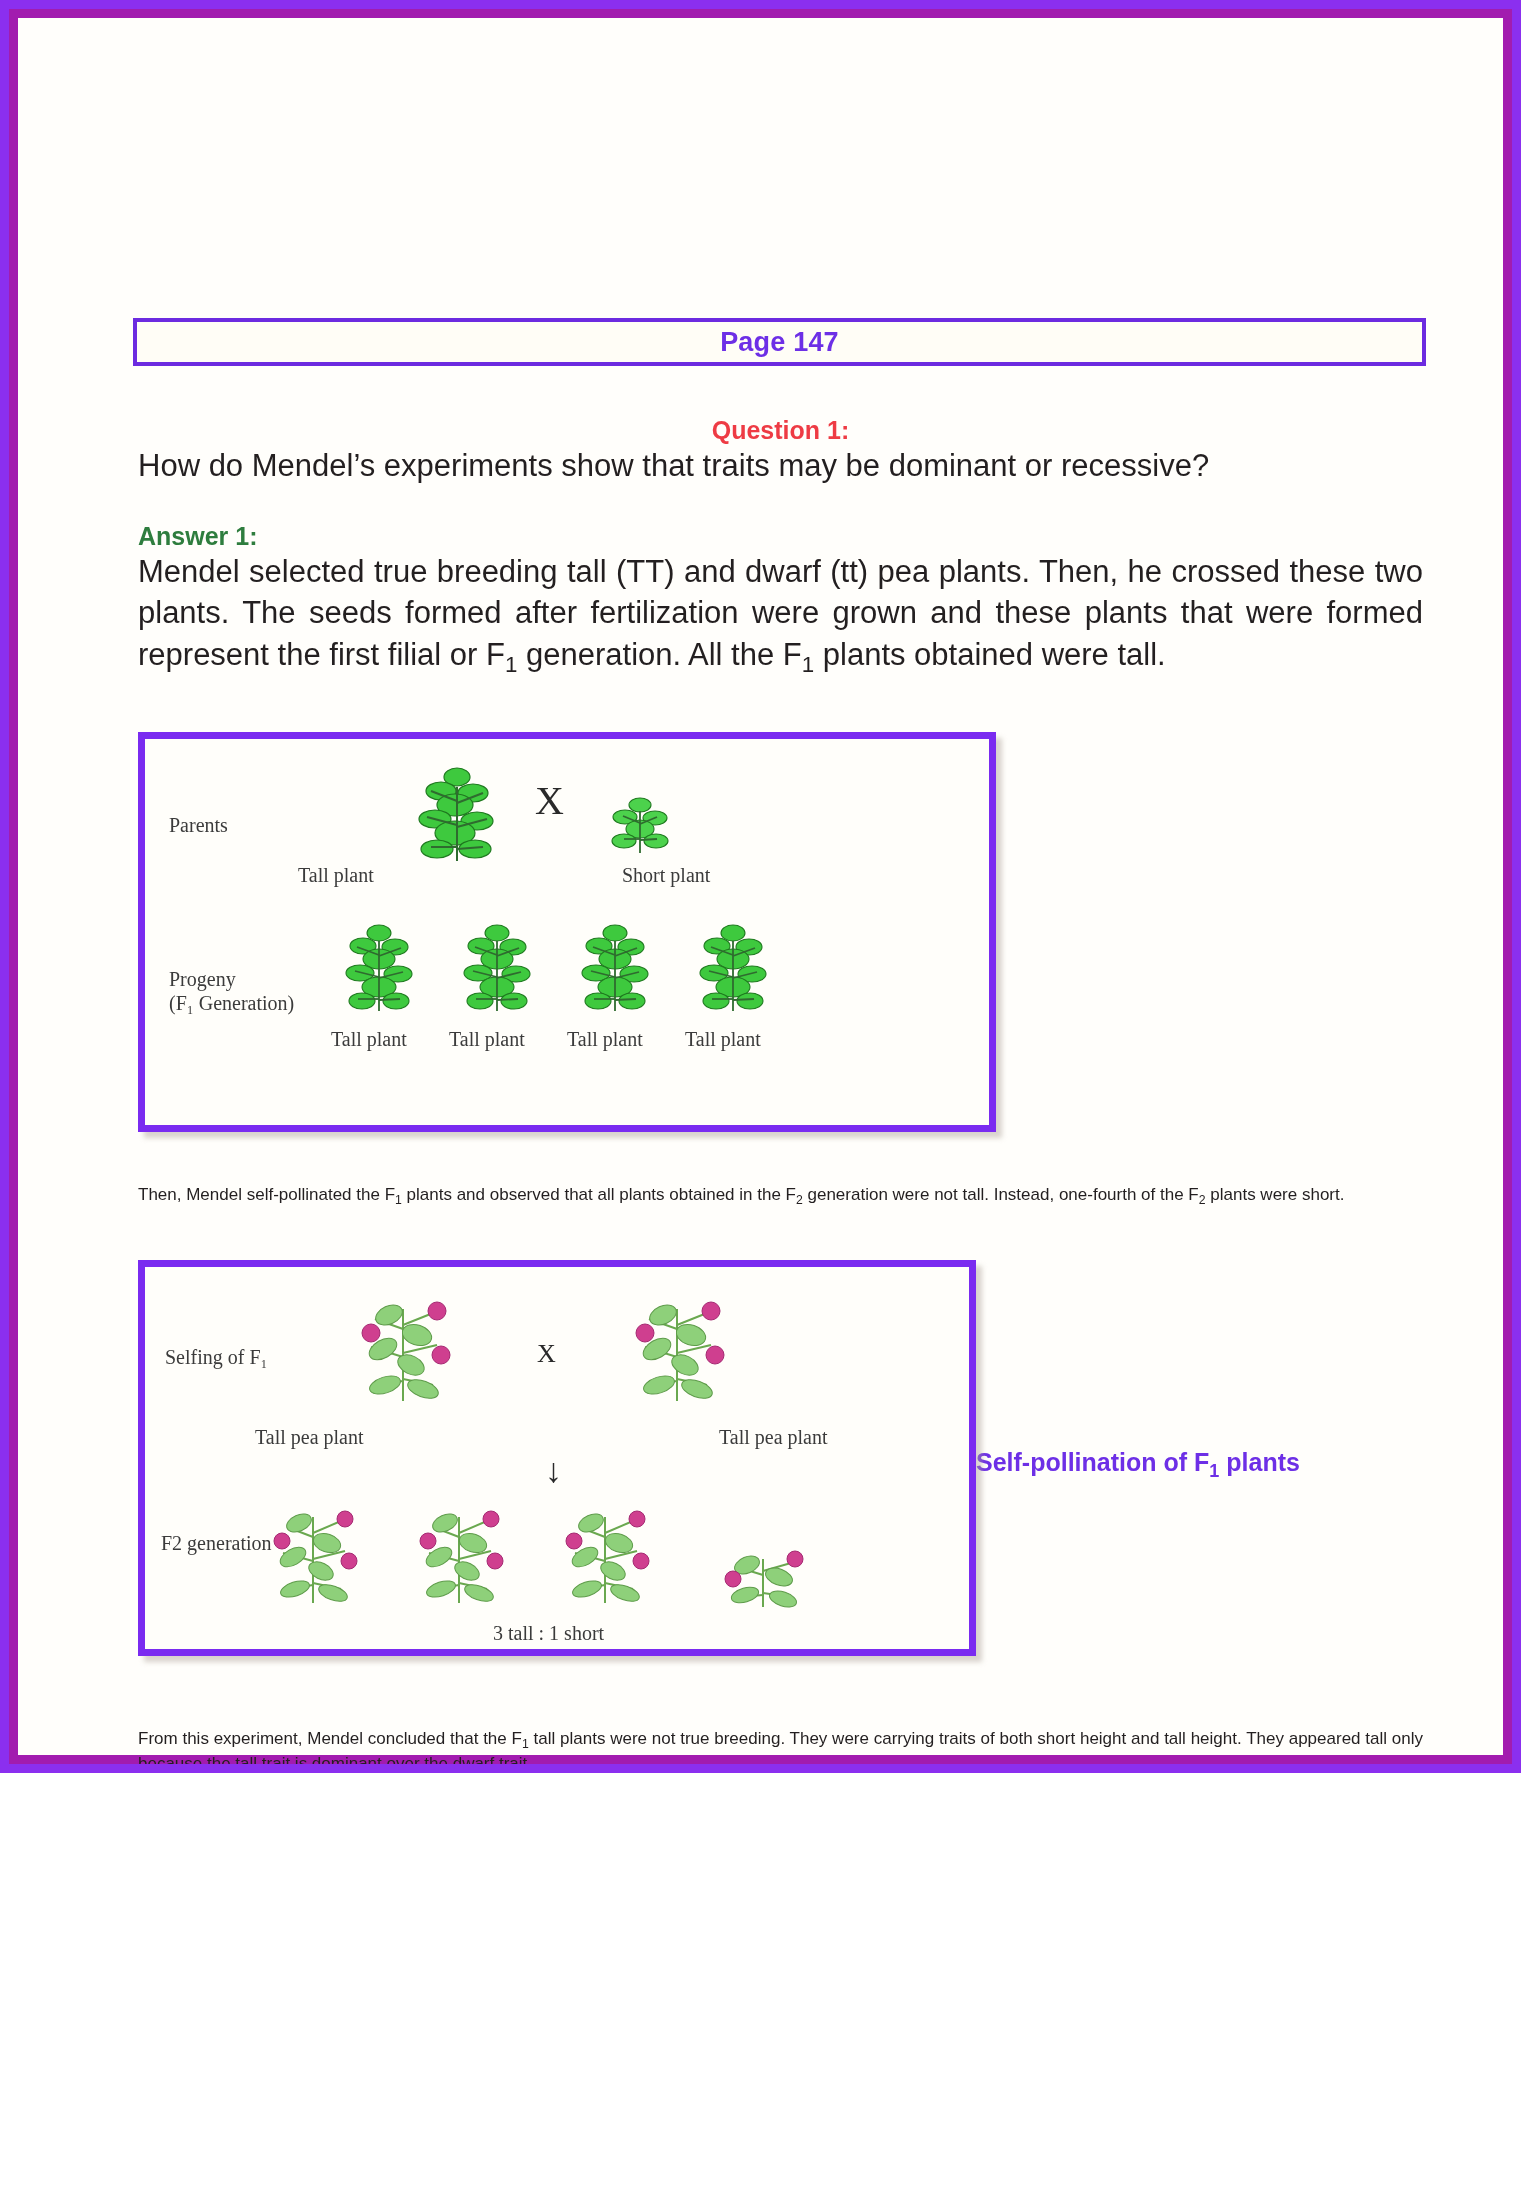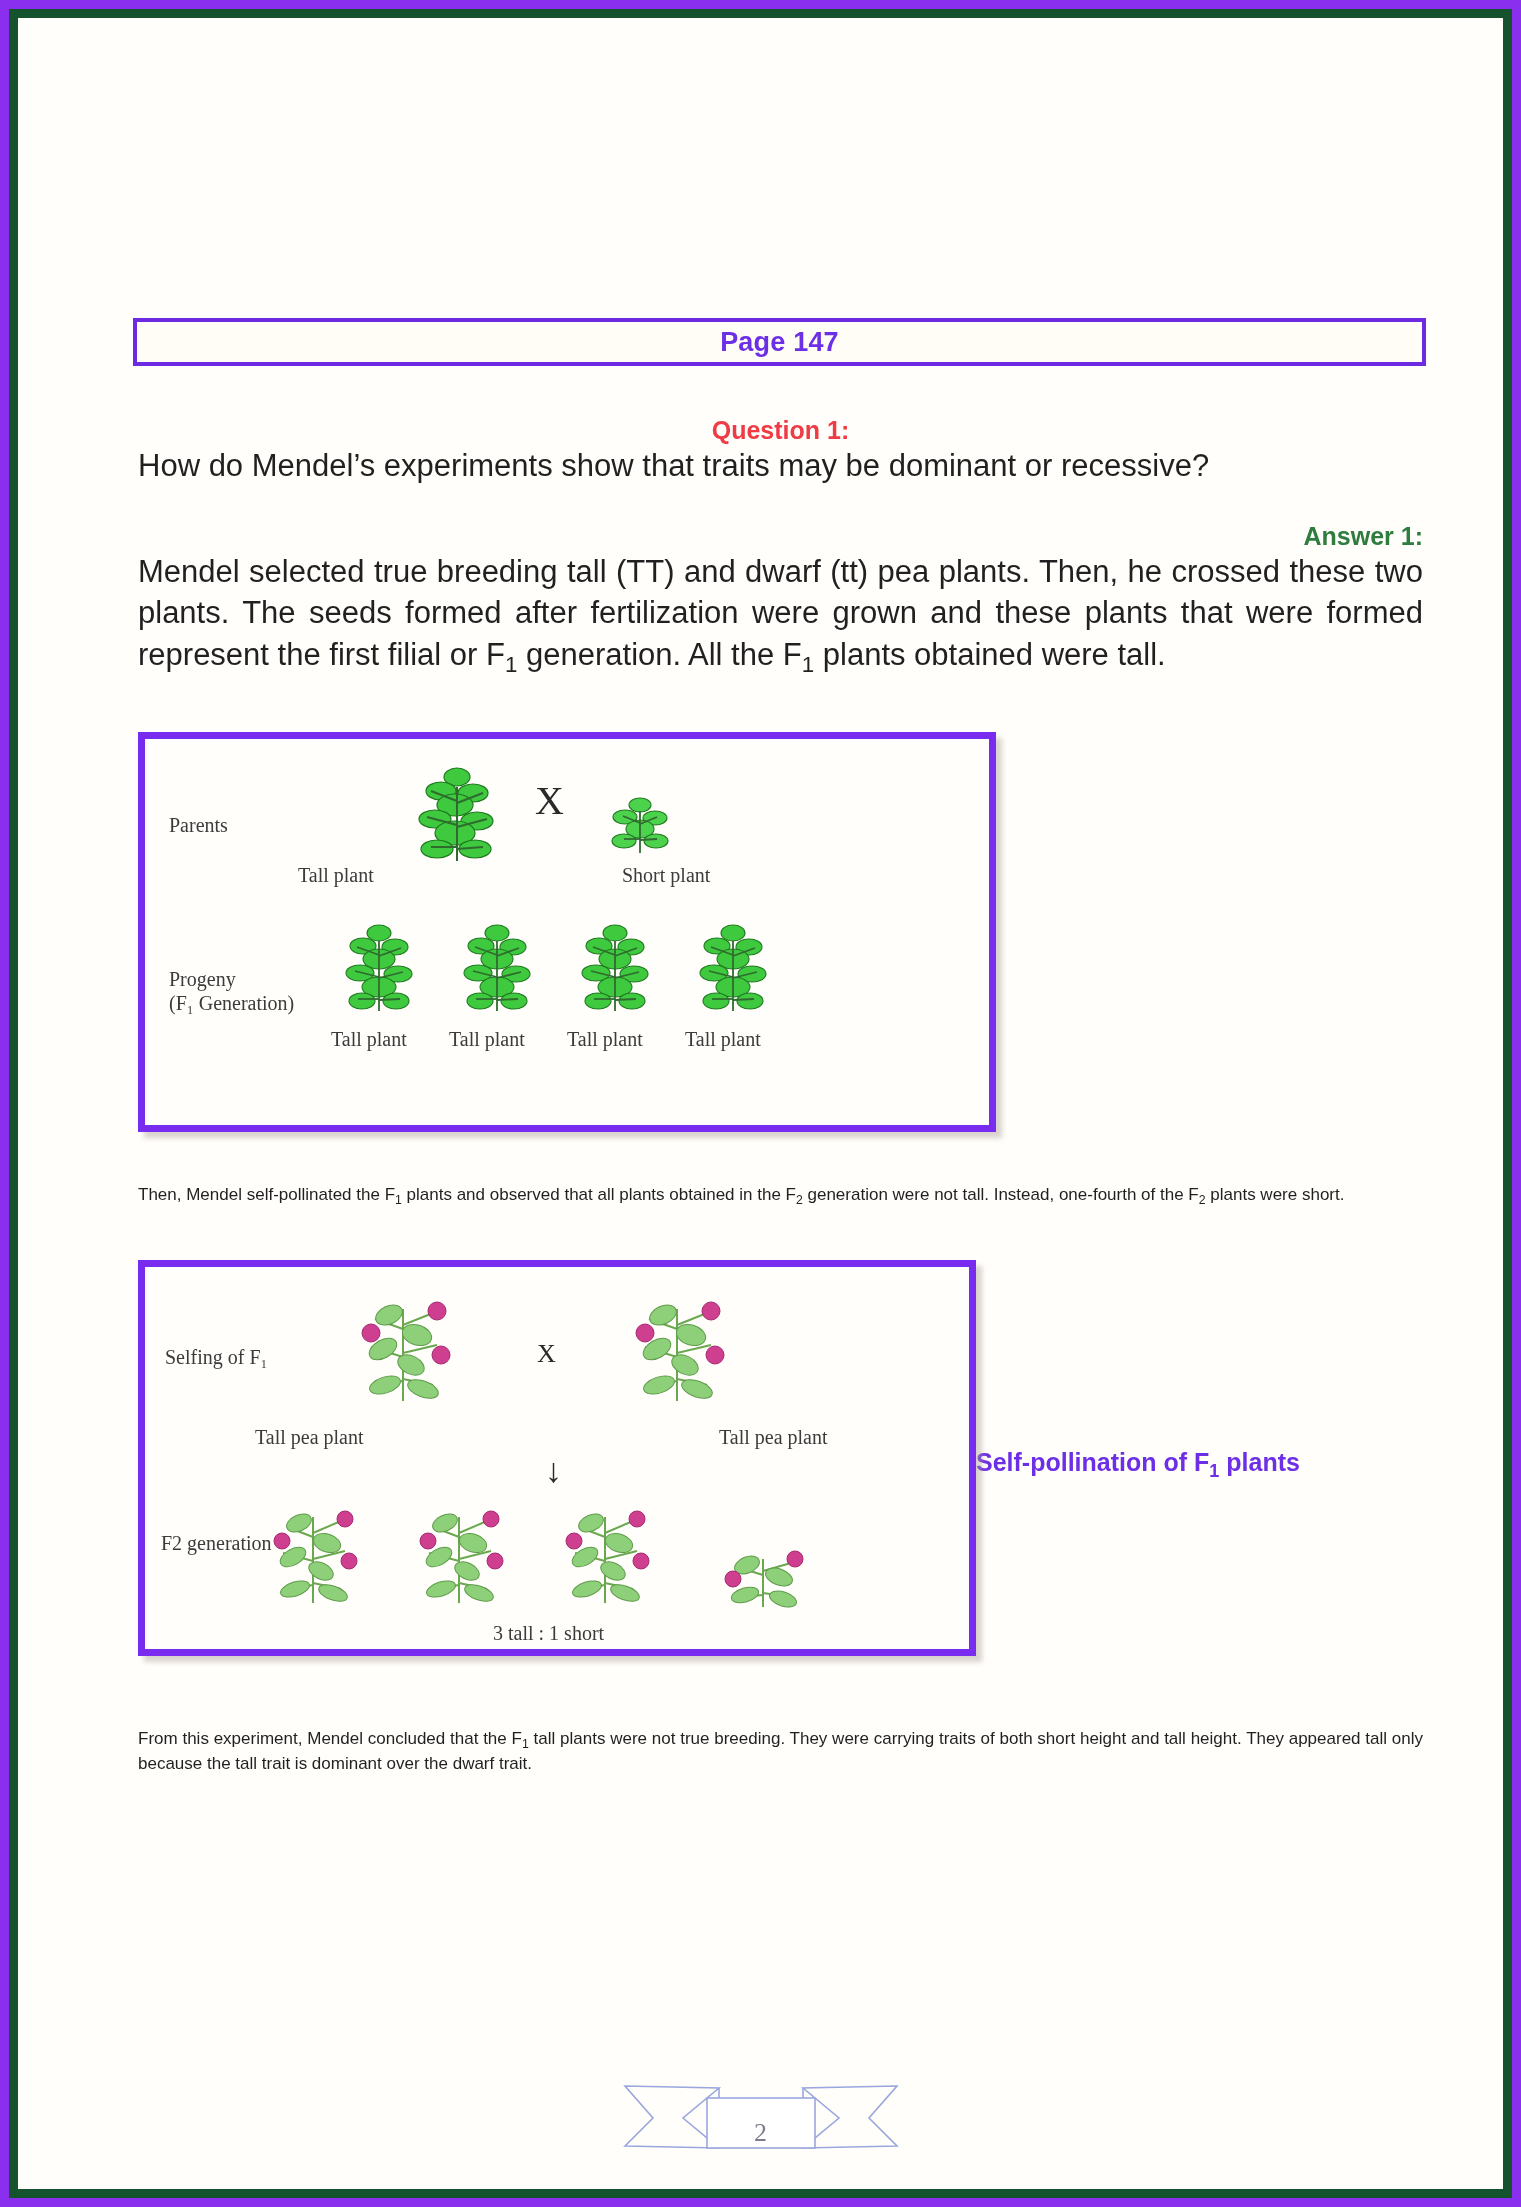--- a/index.html
+++ b/index.html
@@ -6,23 +6,23 @@
     margin: 0;
     padding: 0;
     background: #ffffff;
   }
   body {
     font-family: "Liberation Sans", sans-serif;
   }
   .page {
     position: relative;
     width: 1521px;
-    height: 2207px;
+    height: 1773px;
     box-sizing: border-box;
-    background: #14532d;
+    background: #a21caf;
     border: 9px solid #8b2fef;
     overflow: hidden;
   }
   .sheet {
     position: absolute;
     left: 9px;
     top: 9px;
     right: 9px;
     bottom: 9px;
     background: #fffefb;
@@ -59,21 +59,20 @@
     font-weight: bold;
     font-size: 25px;
     margin-top: 50px;
     text-align: center;
   }
   .a-label {
     color: #2e7d3e;
     font-weight: bold;
     font-size: 25px;
     margin-top: 36px;
-    text-align: right;
   }
   .body-text {
     font-size: 31px;
     color: #231f20;
     line-height: 1.33;
     text-align: justify;
   }
   .body-text.nojust { text-align: left; }
   .para {
     font-size: 17px;

